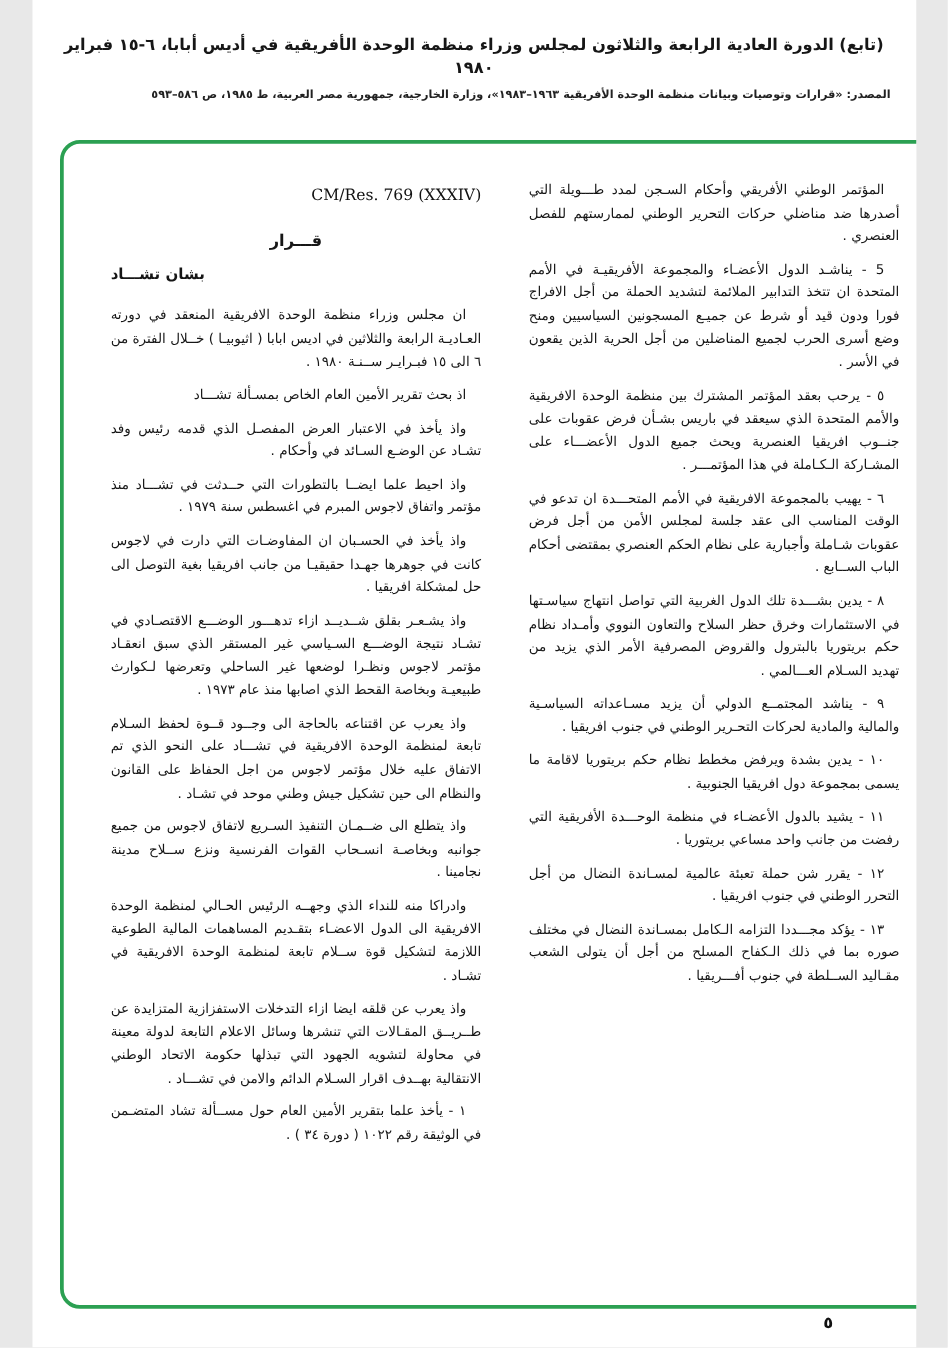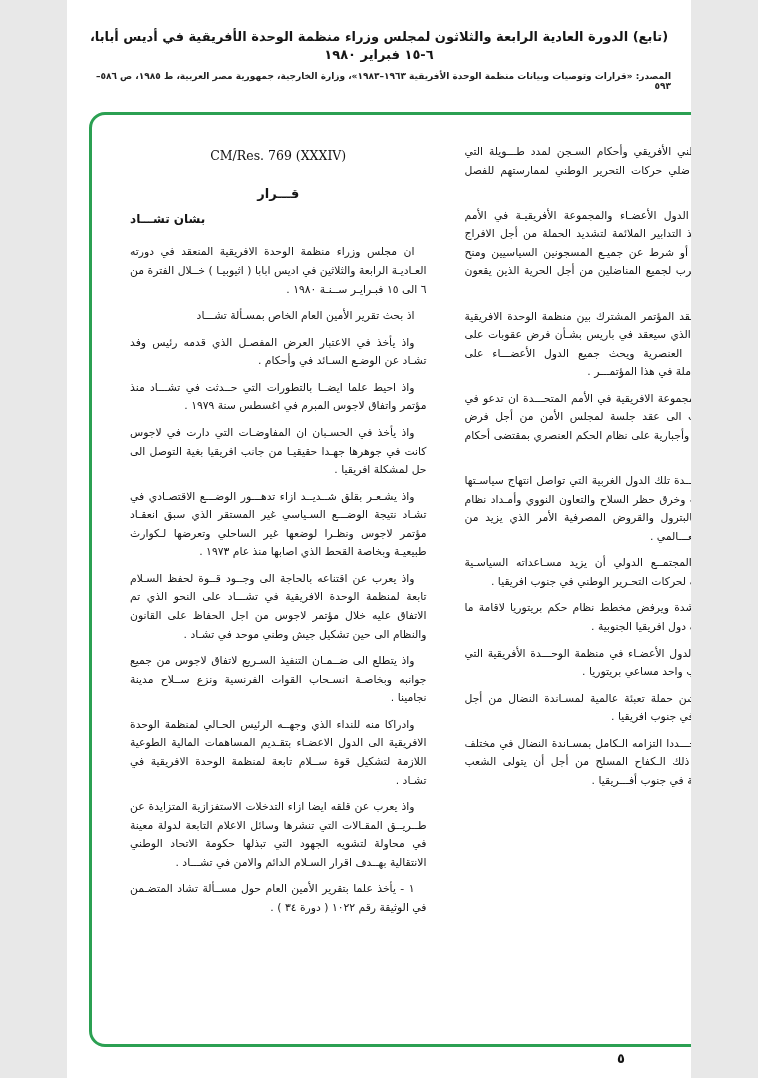--- a/index.html
+++ b/index.html
@@ -3,21 +3,21 @@
 <meta charset="utf-8">
 <style>
   html, body {
     margin: 0;
     padding: 0;
     background: #e8e8e8;
     font-family: "DejaVu Sans", sans-serif;
   }
   .page {
     position: relative;
-    width: 624px;
+    width: 707px;
     height: 1078px;
     margin: 0 auto;
     background: #ffffff;
     color: #161616;
     overflow: hidden;
   }
   .page-header {
     position: absolute;
     top: 28px;
     left: 20px;
@@ -65,21 +65,21 @@
     text-align: justify;
     direction: rtl;
     overflow: hidden;
   }
   .para {
     margin: 0 0 8px 0;
     text-indent: 12px;
   }
   .res-id {
     direction: ltr;
-    text-align: center;
+    text-align: right;
     font-family: "DejaVu Serif", serif;
     font-size: 12.5px;
     color: #111;
     margin: 2px 0 16px 0;
   }
   .res-title {
     text-align: center;
     font-weight: bold;
     font-size: 13px;
     margin-bottom: 4px;

